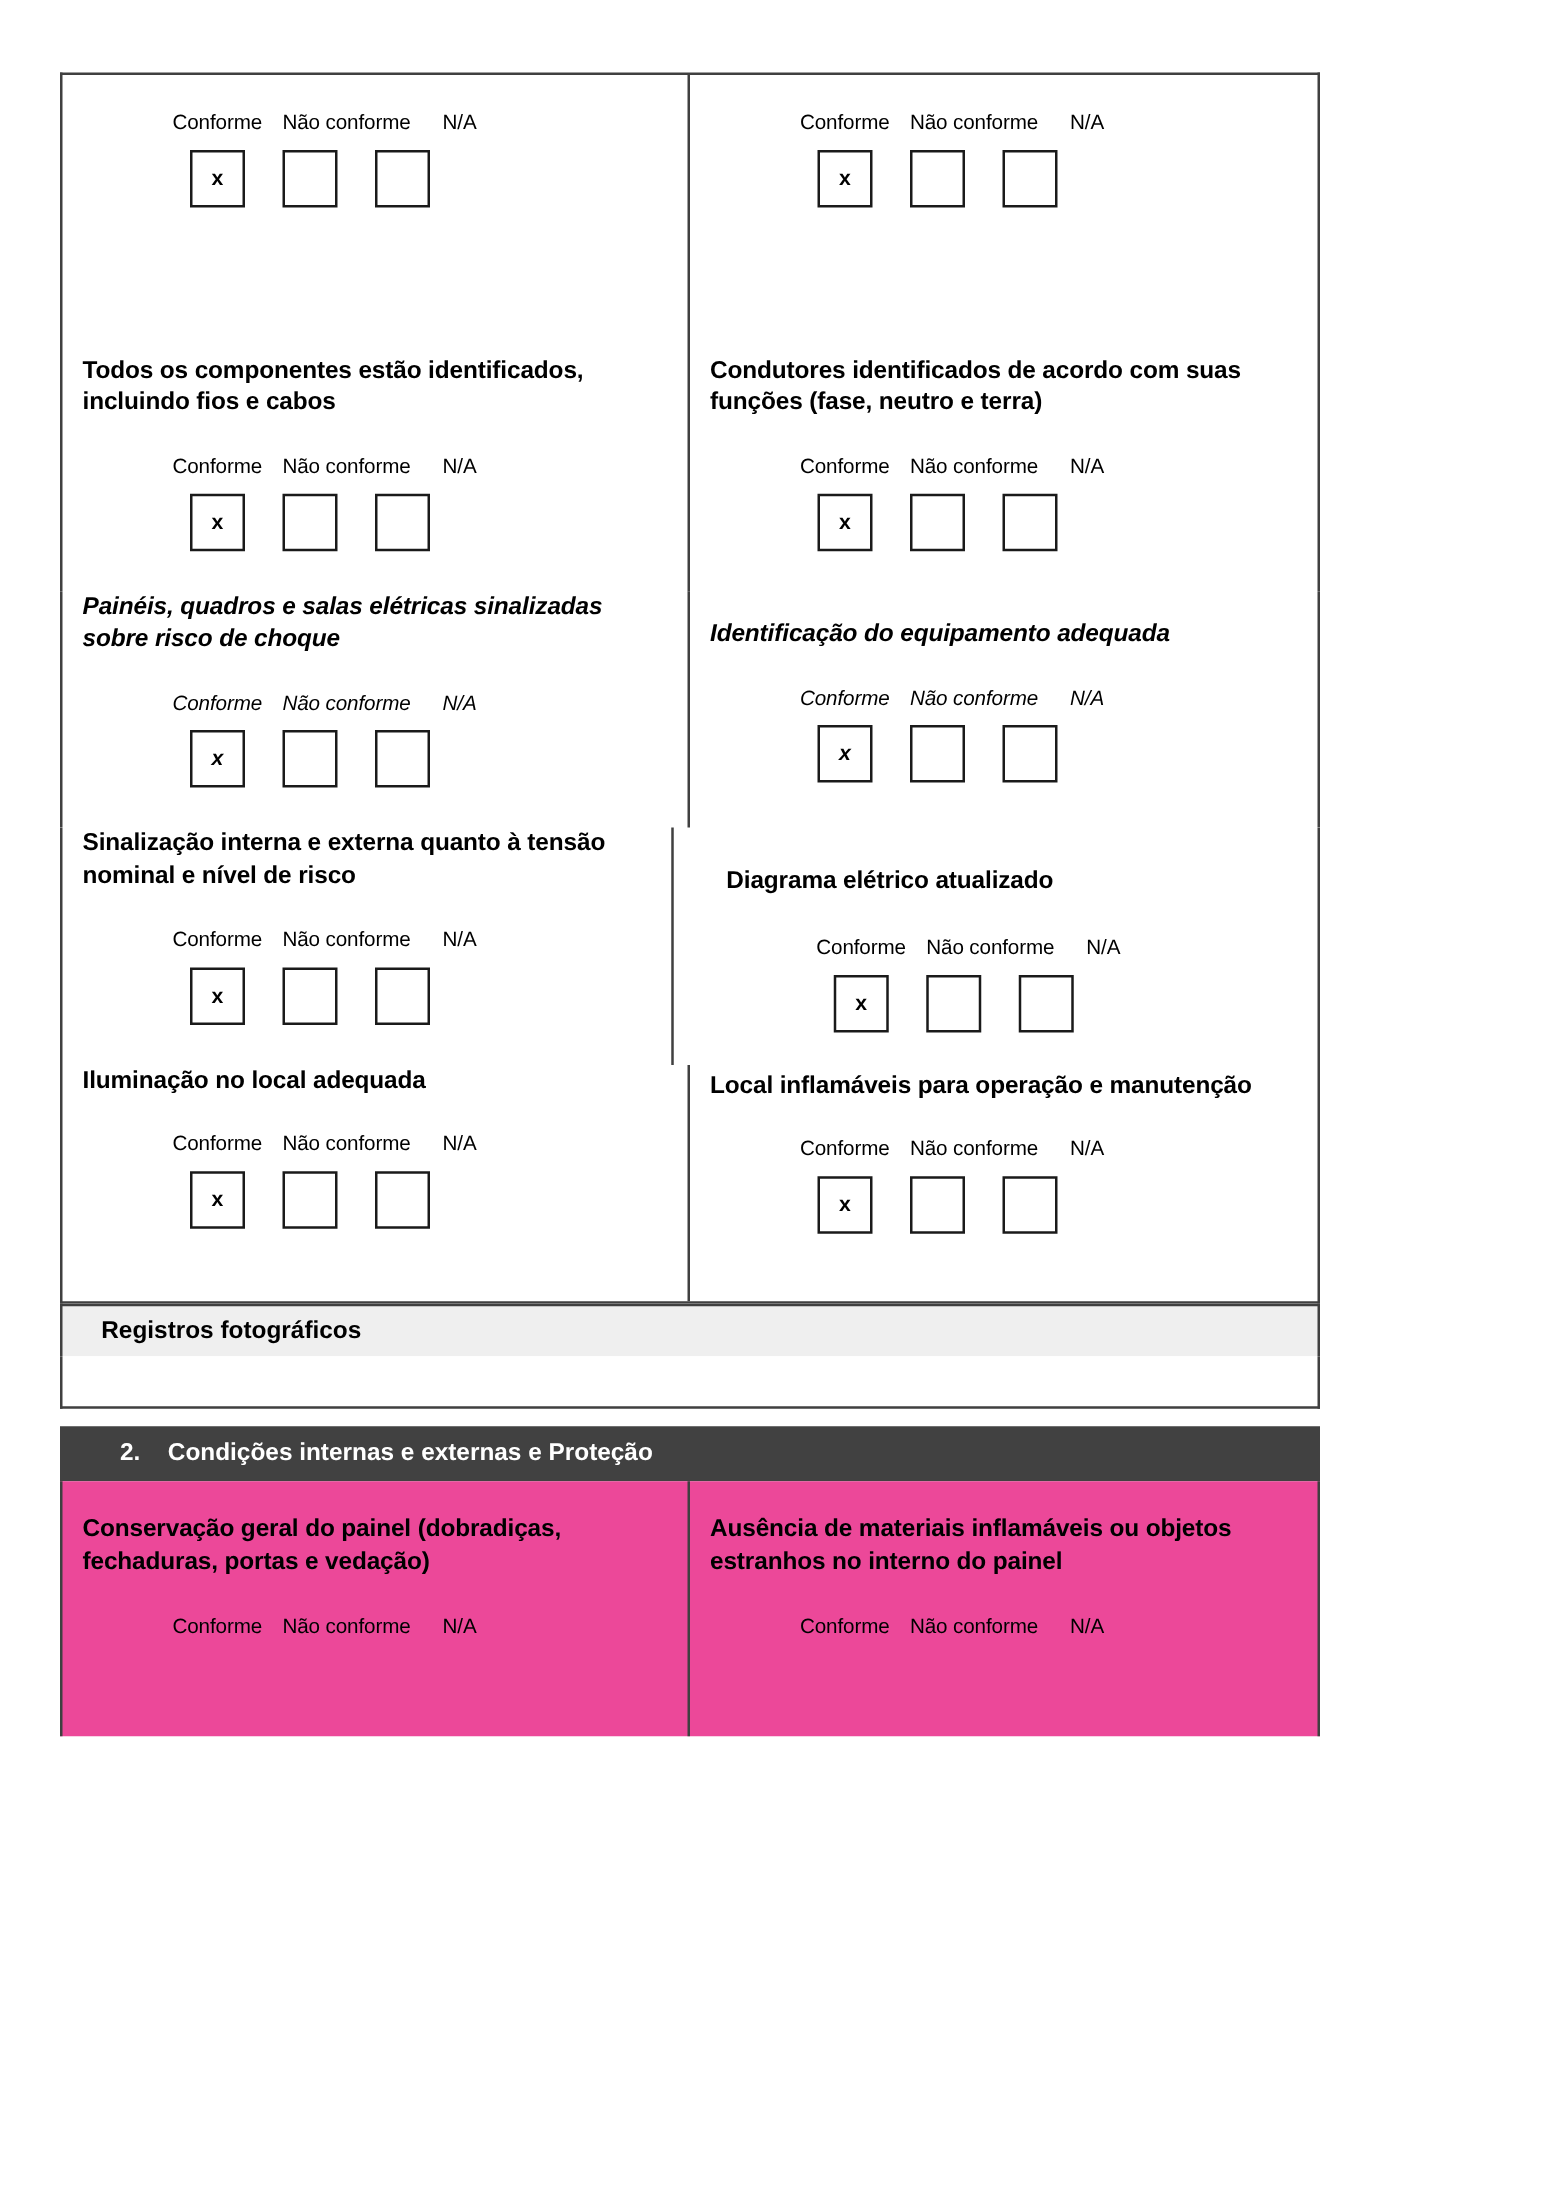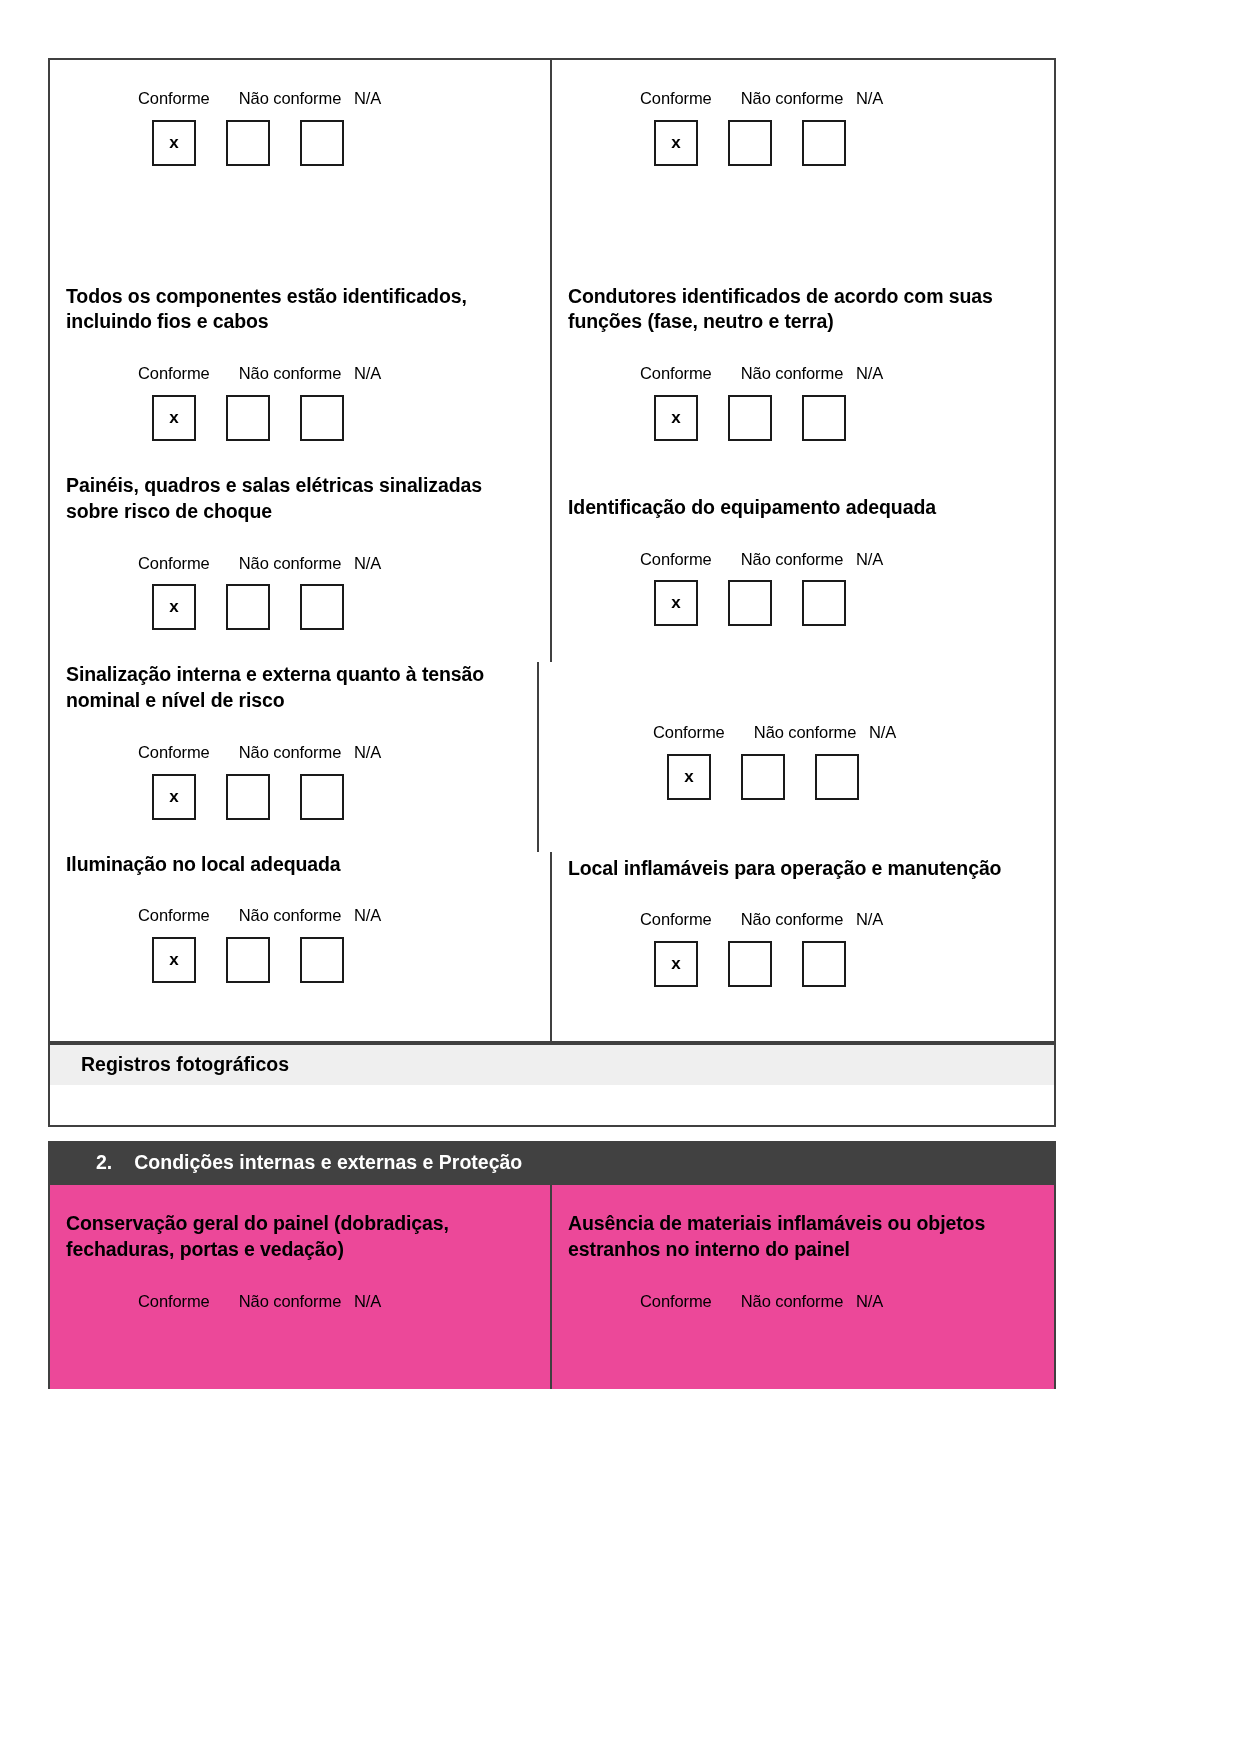--- a/index.html
+++ b/index.html
@@ -71,21 +71,21 @@
     gap: 0;
   }
   .opt-labels {
     display: flex;
     font-size: 16.5px;
     line-height: 1;
     letter-spacing: -0.1px;
   }
   .opt-labels span { display: inline-block; }
   .lbl-conforme { width: 88px; text-align: left; }
-  .lbl-nao { width: 128px; text-align: center; }
+  .lbl-nao { width: 128px; text-align: left; }
   .lbl-na { width: 40px; text-align: left; }
 
   .boxes {
     display: flex;
     padding-left: 88px;
     gap: 30px;
   }
   .chk {
     width: 44px;
     height: 46px;
@@ -225,21 +225,21 @@
           </div>
           <div class="boxes" style="margin-top:13px;padding-bottom:32px;">
             <div class="chk">x</div>
             <div class="chk empty"></div>
             <div class="chk empty"></div>
           </div>
         </div>
       </div>
     </div>
 
-    <div class="grid" style="border-top:0;">
+    <div class="grid" style="border-top:0;font-style:italic;">
       <div class="col col-left">
         <div class="cell">
           <div class="q-text">Painéis, quadros e salas elétricas sinalizadas sobre risco de choque</div>
           <div class="opt-row" style="margin-top:30px;">
             <div class="opt-labels">
               <span class="lbl-conforme">Conforme</span>
               <span class="lbl-nao">Não conforme</span>
               <span class="lbl-na">N/A</span>
             </div>
           </div>
@@ -282,20 +282,21 @@
           </div>
           <div class="boxes" style="margin-top:13px;padding-bottom:32px;">
             <div class="chk">x</div>
             <div class="chk empty"></div>
             <div class="chk empty"></div>
           </div>
         </div>
       </div>
       <div class="col">
         <div class="cell" style="padding-top:30px;">
+          <div class="q-text">Diagrama elétrico atualizado</div>
           <div class="opt-row" style="margin-top:32px;">
             <div class="opt-labels">
               <span class="lbl-conforme">Conforme</span>
               <span class="lbl-nao">Não conforme</span>
               <span class="lbl-na">N/A</span>
             </div>
           </div>
           <div class="boxes" style="margin-top:13px;padding-bottom:10px;">
             <div class="chk">x</div>
             <div class="chk empty"></div>

